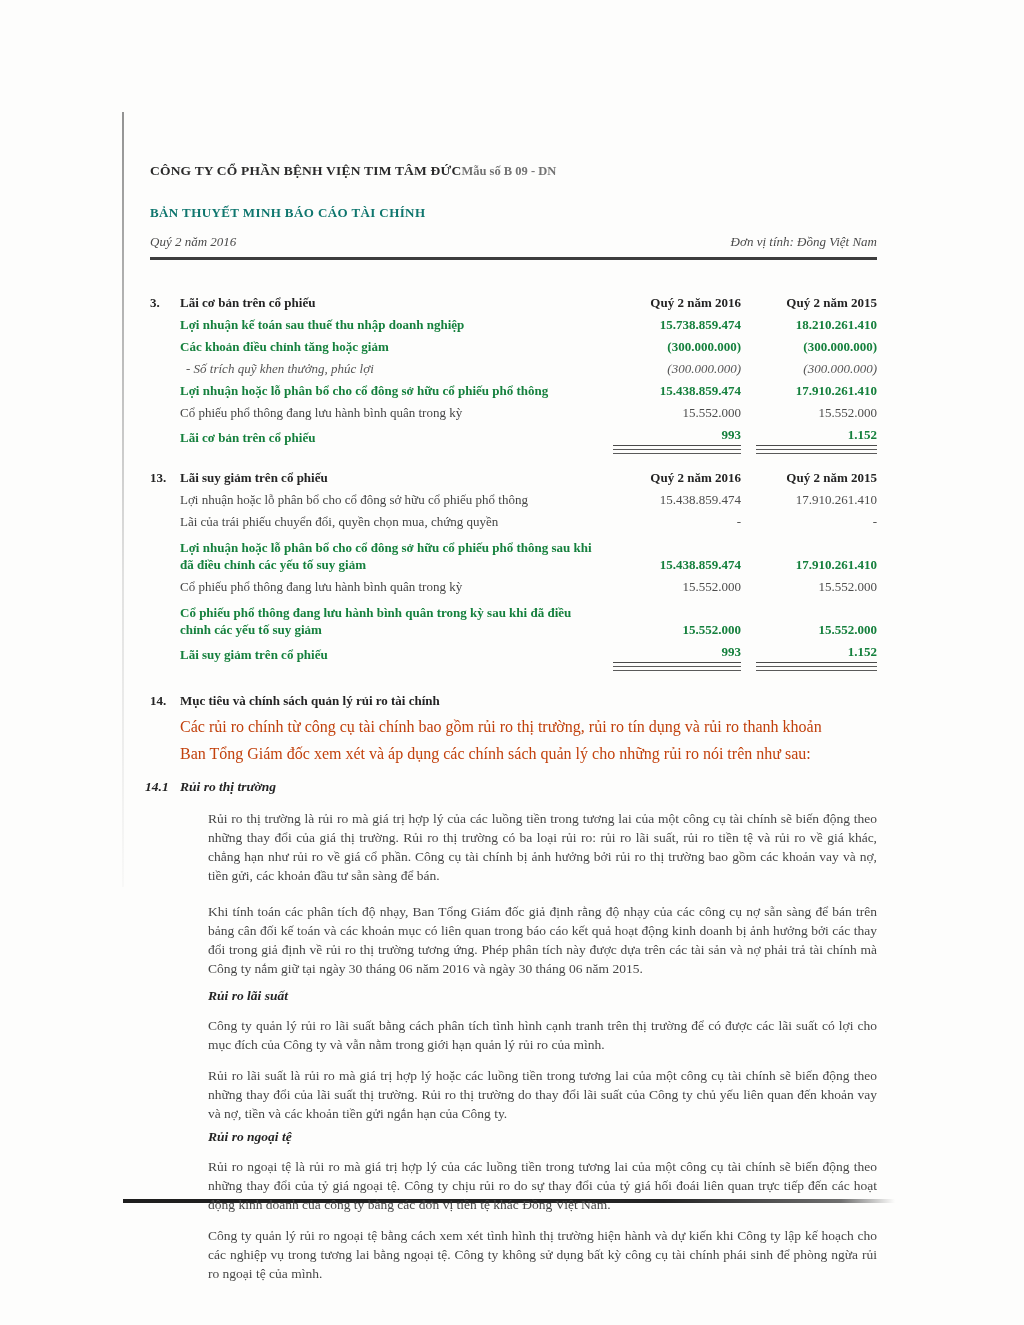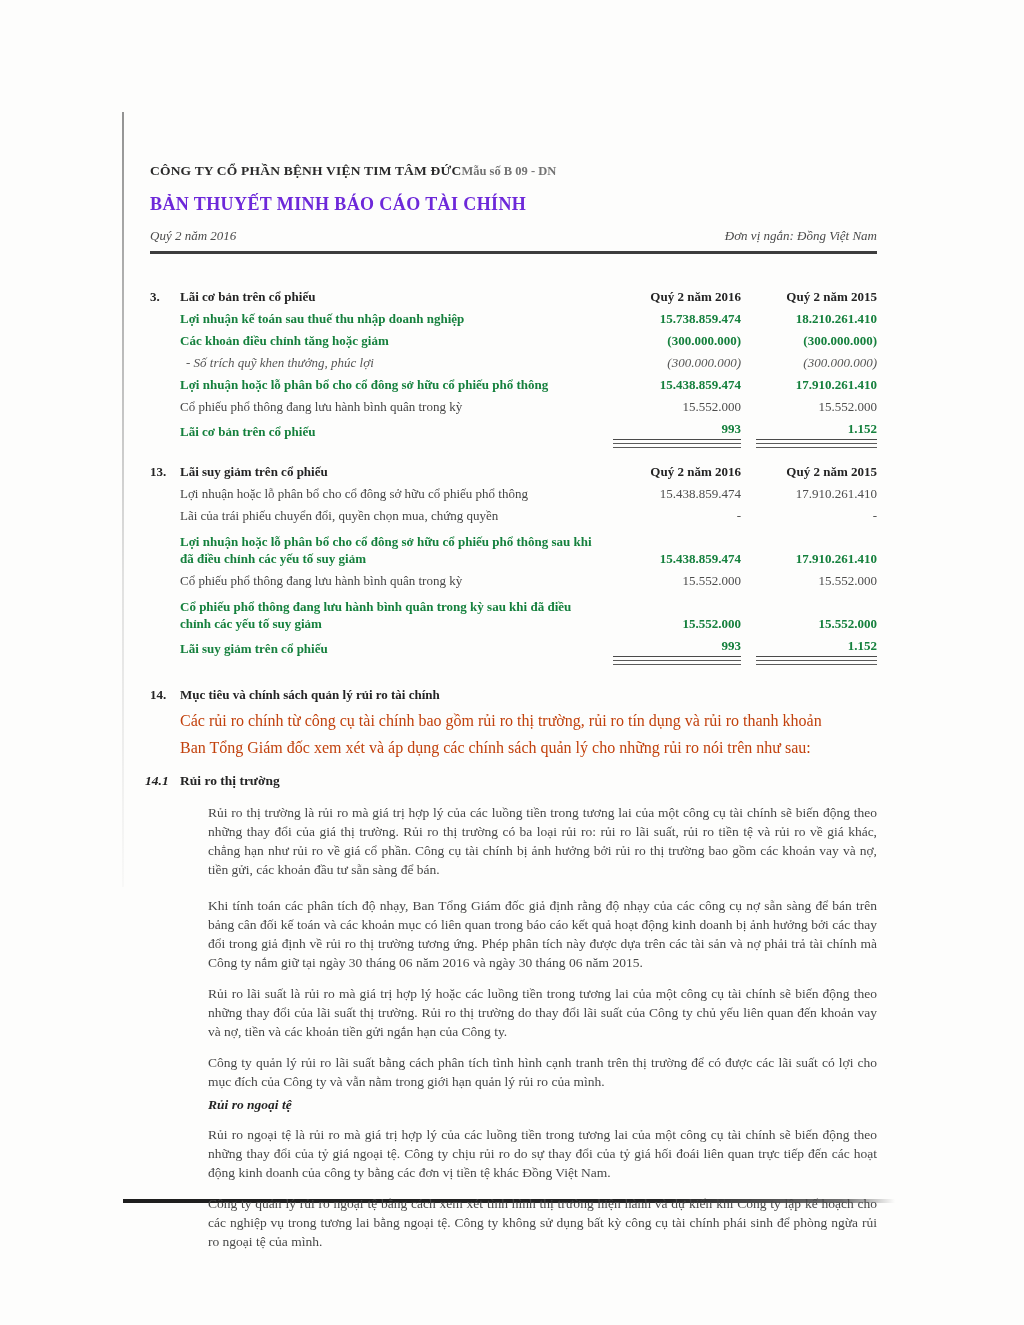--- a/index.html
+++ b/index.html
@@ -18,21 +18,21 @@
   .scan-edge-bottom {
     position:absolute; left:123px; top:1199px; height:4px; width:772px;
     background:linear-gradient(to right, #1e1e1e 0%, #242424 70%, #6f6f6f 93%, rgba(160,160,160,0) 100%);
   }
   .page { position:absolute; left:150px; top:163px; width:727px; }
 
   
   .hrow1 { display:flex; align-items:baseline; }
   .company { font-weight:bold; font-size:13.5px; color:#2a2a2a; letter-spacing:.2px; }
   .formno  { font-weight:bold; font-size:12.5px; color:#737373; }
-  .doc-title { margin-top:15px; font-weight:bold; font-size:18px; color:#6d28d9; letter-spacing:.4px; }
+  .doc-title { margin-top:26px; font-weight:bold; font-size:13px; color:#0f766e; letter-spacing:.4px; }
   .hrow2 { display:flex; justify-content:space-between; align-items:baseline;
            margin-top:13px; padding-bottom:7px; border-bottom:3px solid #3d3d3d; }
   .period, .unit { font-style:italic; font-size:13px; color:#4a4a4a; }
 
   
   .section { margin-top:34px; }
   .sec13 { margin-top:15px; }
   .trow { display:flex; align-items:flex-end; margin-top:5px; font-size:13px; line-height:17px; }
   .thead { margin-top:0; }
   .secno { width:30px; font-weight:bold; color:#242424; flex:none; }
@@ -48,40 +48,40 @@
   .rulerow { display:flex; margin-top:3px; }
   .rspacer { flex:1; }
   .dbl  { width:128px; height:5px; border-top:1.5px solid #5a5a5a; border-bottom:1.5px solid #5a5a5a; flex:none; }
   .dbl2 { width:121px; margin-left:15px; height:5px; border-top:1.5px solid #5a5a5a; border-bottom:1.5px solid #5a5a5a; flex:none; }
 
   
   .sec14 { margin-top:21px; }
   .intro { padding-left:30px; font-size:16px; margin-top:9px; color:#c2410c; }
   .subhead { display:flex; margin-top:16px; }
   .subno { width:35px; font-weight:bold; font-style:italic; color:#242424; font-size:13.5px; flex:none; margin-left:-5px; }
-  .subtitle { font-weight:bold; color:#242424; font-size:13.5px; }
+  .subtitle { font-weight:bold; font-style:italic; color:#242424; font-size:13.5px; }
   .para { margin-left:58px; margin-top:12px; font-size:13.5px; line-height:19px; text-align:justify; color:#474747; }
   .riskhead { margin-left:58px; margin-top:10px; font-weight:bold; font-style:italic; font-size:13.5px; color:#242424; }
 </style>
 </head>
 <body>
 
 <div class="scan-edge-left"></div>
 <div class="scan-edge-bottom"></div>
 
 <div class="page">
 
   <div class="hrow1">
     <span class="company">CÔNG TY CỔ PHẦN BỆNH VIỆN TIM TÂM ĐỨC</span>
     <span class="formno">Mẫu số B 09 - DN</span>
   </div>
   <div class="doc-title">BẢN THUYẾT MINH BÁO CÁO TÀI CHÍNH</div>
   <div class="hrow2">
     <span class="period">Quý 2 năm 2016</span>
-    <span class="unit">Đơn vị ngắn: Đồng Việt Nam</span>
+    <span class="unit">Đơn vị tính: Đồng Việt Nam</span>
   </div>
 
   <div class="section">
     <div class="trow thead">
       <span class="secno">3.</span>
       <span class="sectitle">Lãi cơ bản trên cổ phiếu</span>
       <span class="colh">Quý 2 năm 2016</span>
       <span class="colh2">Quý 2 năm 2015</span>
     </div>
     <div class="trow">
@@ -172,20 +172,21 @@
     </div>
     <div class="intro">Các rủi ro chính từ công cụ tài chính bao gồm rủi ro thị trường, rủi ro tín dụng và rủi ro thanh khoản</div>
     <div class="intro">Ban Tổng Giám đốc xem xét và áp dụng các chính sách quản lý cho những rủi ro nói trên như sau:</div>
 
     <div class="subhead">
       <span class="subno">14.1</span>
       <span class="subtitle">Rủi ro thị trường</span>
     </div>
     <div class="para" style="margin-top:14px;">Rủi ro thị trường là rủi ro mà giá trị hợp lý của các luồng tiền trong tương lai của một công cụ tài chính sẽ biến động theo những thay đổi của giá thị trường. Rủi ro thị trường có ba loại rủi ro: rủi ro lãi suất, rủi ro tiền tệ và rủi ro về giá khác, chẳng hạn như rủi ro về giá cổ phần. Công cụ tài chính bị ảnh hưởng bởi rủi ro thị trường bao gồm các khoản vay và nợ, tiền gửi, các khoản đầu tư sẵn sàng để bán.</div>
     <div class="para" style="margin-top:17px;">Khi tính toán các phân tích độ nhạy, Ban Tổng Giám đốc giả định rằng độ nhạy của các công cụ nợ sẵn sàng để bán trên bảng cân đối kế toán và các khoản mục có liên quan trong báo cáo kết quả hoạt động kinh doanh bị ảnh hưởng bởi các thay đổi trong giả định về rủi ro thị trường tương ứng. Phép phân tích này được dựa trên các tài sản và nợ phải trả tài chính mà Công ty nắm giữ tại ngày 30 tháng 06 năm 2016 và ngày 30 tháng 06 năm 2015.</div>
+    <div class="riskhead">Rủi ro lãi suất</div>
+    <div class="para">Công ty quản lý rủi ro lãi suất bằng cách phân tích tình hình cạnh tranh trên thị trường để có được các lãi suất có lợi cho mục đích của Công ty và vẫn nằm trong giới hạn quản lý rủi ro của mình.</div>
     <div class="para">Rủi ro lãi suất là rủi ro mà giá trị hợp lý hoặc các luồng tiền trong tương lai của một công cụ tài chính sẽ biến động theo những thay đổi của lãi suất thị trường. Rủi ro thị trường do thay đổi lãi suất của Công ty chủ yếu liên quan đến khoản vay và nợ, tiền và các khoản tiền gửi ngắn hạn của Công ty.</div>
-    <div class="para">Công ty quản lý rủi ro lãi suất bằng cách phân tích tình hình cạnh tranh trên thị trường để có được các lãi suất có lợi cho mục đích của Công ty và vẫn nằm trong giới hạn quản lý rủi ro của mình.</div>
     <div class="riskhead" style="margin-top:6px;">Rủi ro ngoại tệ</div>
     <div class="para">Rủi ro ngoại tệ là rủi ro mà giá trị hợp lý của các luồng tiền trong tương lai của một công cụ tài chính sẽ biến động theo những thay đổi của tỷ giá ngoại tệ. Công ty chịu rủi ro do sự thay đổi của tỷ giá hối đoái liên quan trực tiếp đến các hoạt động kinh doanh của công ty bằng các đơn vị tiền tệ khác Đồng Việt Nam.</div>
     <div class="para">Công ty quản lý rủi ro ngoại tệ bằng cách xem xét tình hình thị trường hiện hành và dự kiến khi Công ty lập kế hoạch cho các nghiệp vụ trong tương lai bằng ngoại tệ. Công ty không sử dụng bất kỳ công cụ tài chính phái sinh để phòng ngừa rủi ro ngoại tệ của mình.</div>
   </div>
 
 </div>
 
 </body></html>

